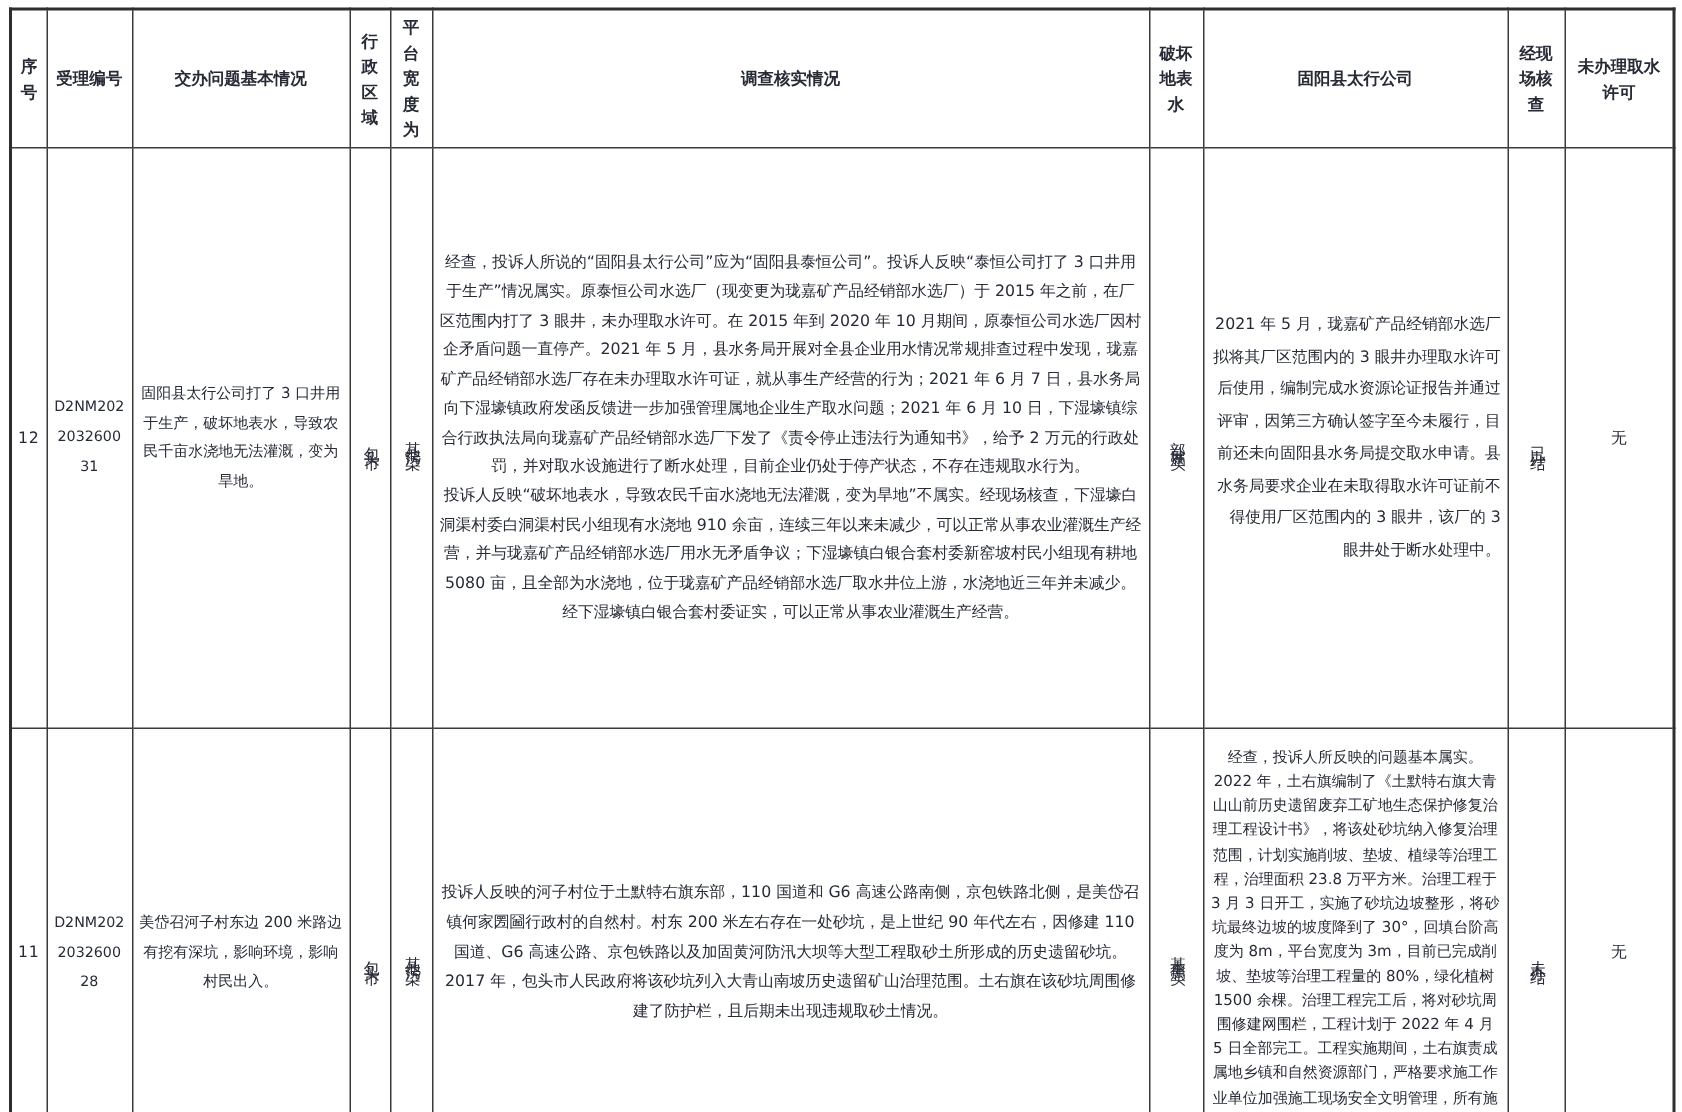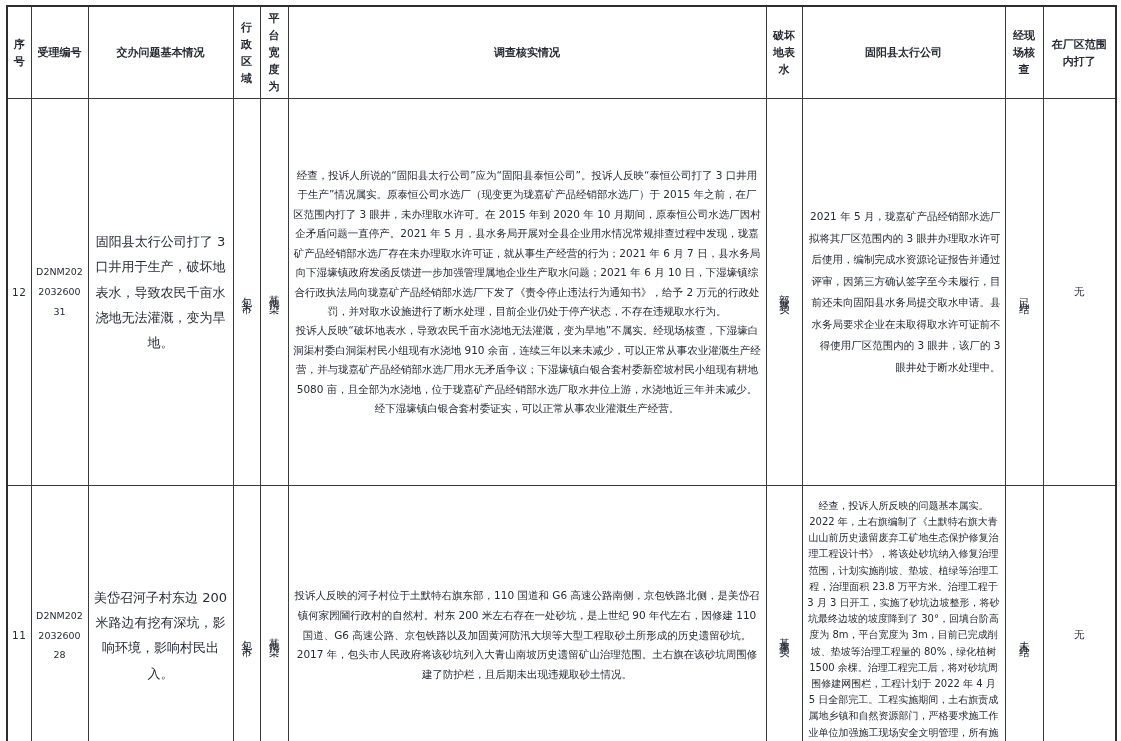--- a/index.html
+++ b/index.html
@@ -52,21 +52,21 @@
     font-size: 10.5px;
     letter-spacing: 0.5px;
   }
   td.caseid {
     font-size: 9.5px;
     line-height: 2.1;
     word-break: break-all;
     padding: 2px 5px;
   }
   td.issue {
-    font-size: 13px;
+    font-size: 10px;
     line-height: 1.95;
     text-align: justify;
     padding: 4px 9px;
   }
   td.longtext {
     font-size: 10.5px;
     text-align: justify;
     padding: 4px 10px;
   }
   td.longtext .block { white-space: pre-wrap; }
@@ -110,21 +110,21 @@
       <tr>
         <th>序号</th>
         <th>受理编号</th>
         <th>交办问题基本情况</th>
         <th>行政区域</th>
         <th>平台宽度为</th>
         <th>调查核实情况</th>
         <th>破坏地表水</th>
         <th>固阳县太行公司</th>
         <th>经现场核查</th>
-        <th>在厂区范围内打了</th>
+        <th>未办理取水许可</th>
       </tr>
     </thead>
     <tbody>
       <tr class="row-10">
         <td class="num">12</td>
         <td class="caseid">D2NM202203260031</td>
         <td class="issue">固阳县太行公司打了 3 口井用于生产，破坏地表水，导致农民千亩水浇地无法灌溉，变为旱地。</td>
         <td class="vertcell"><span class="vert">包头市</span></td>
         <td class="vertcell"><span class="vert">其他污染</span></td>
         <td class="longtext">

